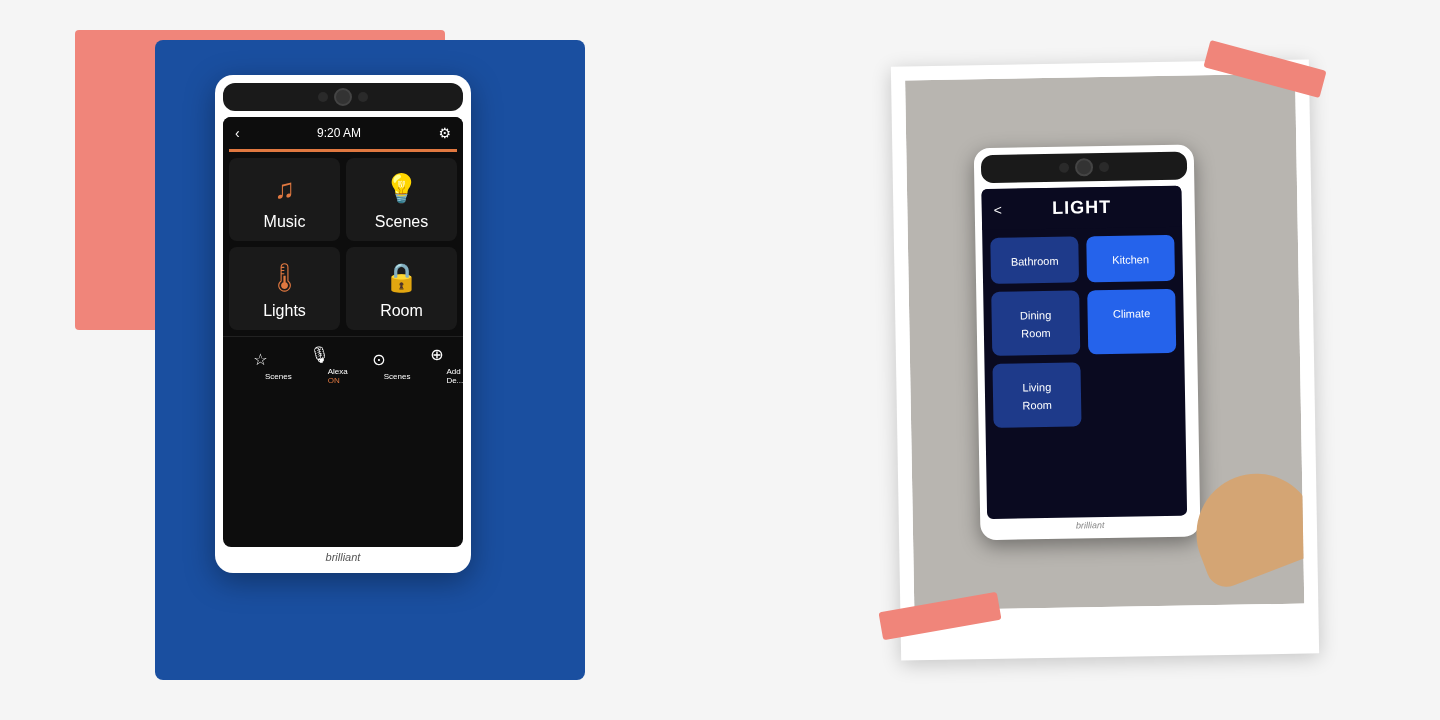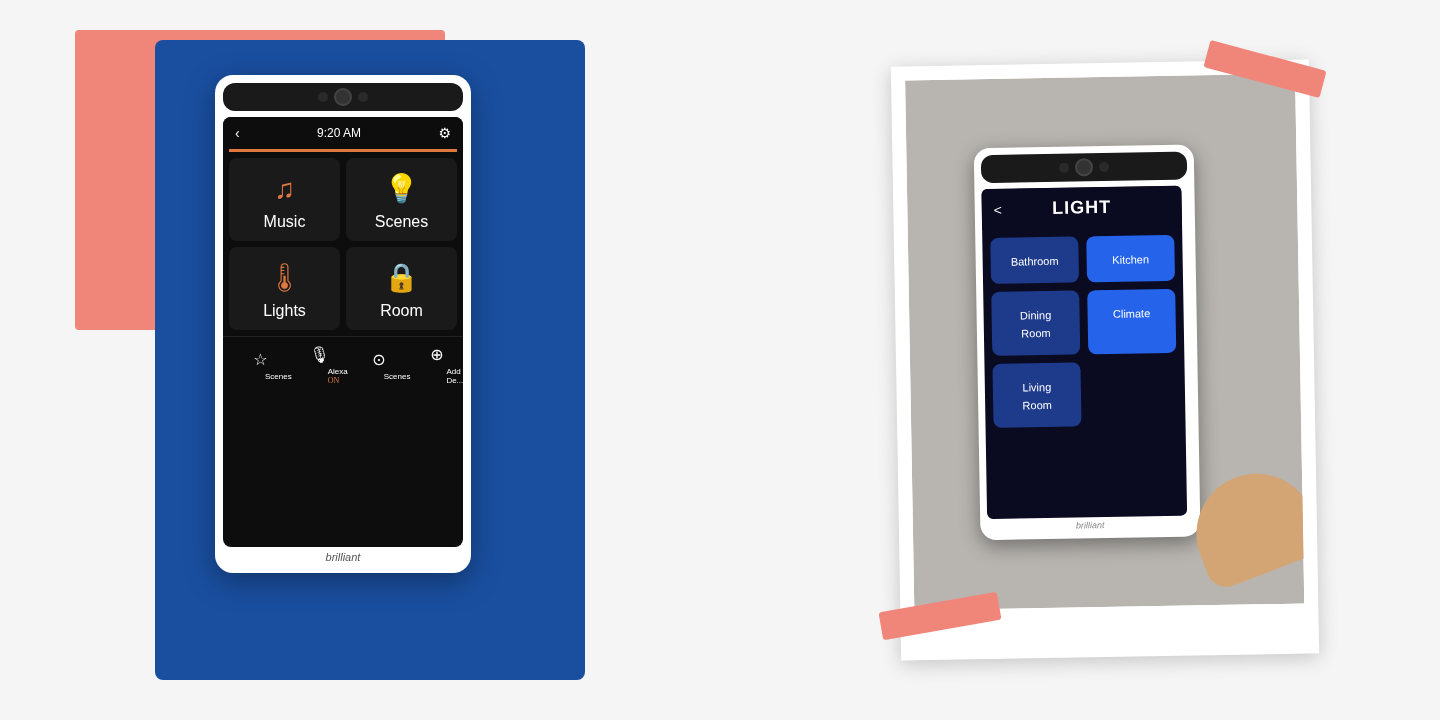--- a/index.html
+++ b/index.html
@@ -237,21 +237,20 @@
     }
 
     .nav-label {
       font-size: 8px;
       color: white;
       margin-left: 36px;
     }
 
     .nav-label span.on {
       color: #e07840;
-      font-family: Liberation Serif, serif;
     }
 
     .device-brand {
       text-align: center;
       color: #555;
       font-size: 11px;
       font-style: italic;
       padding: 4px 0 2px;
       font-weight: 300;
     }

